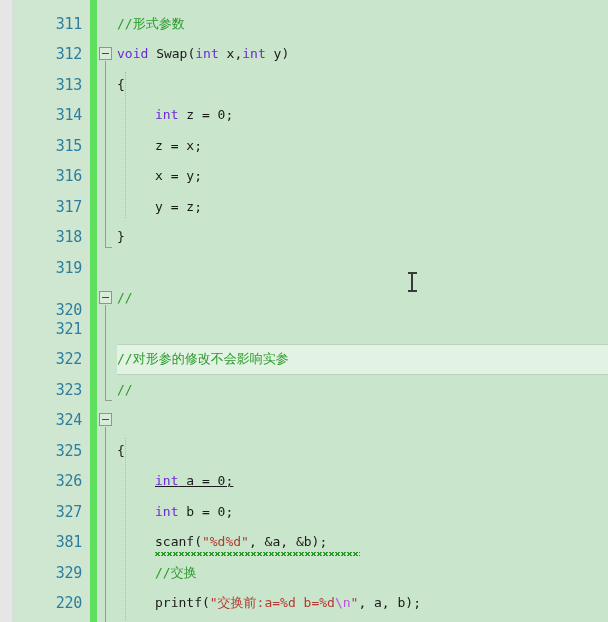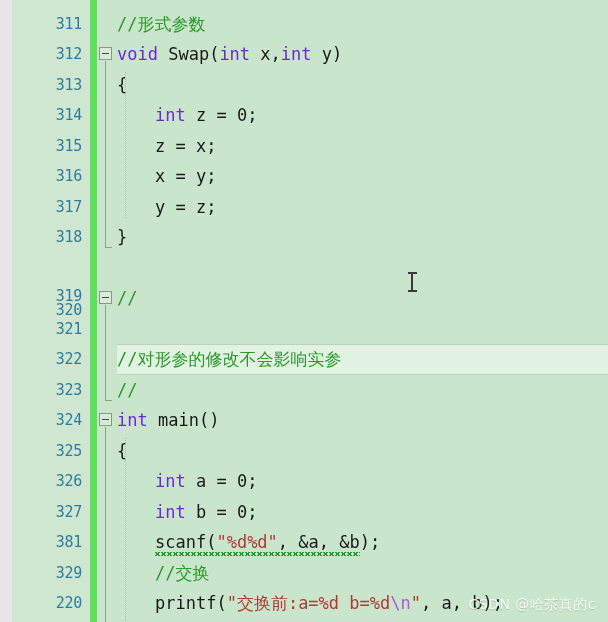--- a/index.html
+++ b/index.html
@@ -89,21 +89,21 @@
   .row.current {
     background:#e2f2e3;
     border-top:1px solid #b9d4ba;
     border-bottom:1px solid #b9d4ba;
   }
   .ln {
     position:absolute;
     left:0;
     white-space:pre;
     font-family:"DejaVu Sans Mono", monospace;
-    font-size:17px;
+    font-size:13px;
     line-height:20px;
     color:#1a1a1a;
     letter-spacing:0px;
   }
   
   .indent-guide {
     position:absolute;
     width:1px;
     border-left:1px dotted #a9bfaa;
   }
@@ -162,21 +162,21 @@
   <div class="gutter" id="gutter">
       <div class="lnum" style="top: -17px;">310</div>
       <div class="lnum" style="top: 13.5px;">311</div>
       <div class="lnum" style="top: 44px;">312</div>
       <div class="lnum" style="top: 74.5px;">313</div>
       <div class="lnum" style="top: 105px;">314</div>
       <div class="lnum" style="top: 135.5px;">315</div>
       <div class="lnum" style="top: 166px;">316</div>
       <div class="lnum" style="top: 196.5px;">317</div>
       <div class="lnum" style="top: 227px;">318</div>
-      <div class="lnum" style="top: 257.5px; margin-top: 28px;">319</div>
+      <div class="lnum" style="top: 257.5px;">319</div>
       <div class="lnum" style="top: 300px;">320</div>
       <div class="lnum" style="top: 318.5px;">321</div>
       <div class="lnum" style="top: 349px;">322</div>
       <div class="lnum" style="top: 379.5px;">323</div>
       <div class="lnum" style="top: 410px;">324</div>
       <div class="lnum" style="top: 440.5px;">325</div>
       <div class="lnum" style="top: 471px;">326</div>
       <div class="lnum" style="top: 501.5px;">327</div>
       <div class="lnum" style="top: 532px;">381</div>
       <div class="lnum" style="top: 562.5px;">329</div>
@@ -213,39 +213,37 @@
       <div class="ln" style="top: 227px; left: 0px;"><span class="plain">}</span></div>
       <div class="row" style="top: 252.5px;"></div>
       <div class="row" style="top: 283px;"></div>
       <div class="ln" style="top: 288px; left: 0px;"><span class="cmt">//</span></div>
       <div class="row" style="top: 313.5px;"></div>
       <div class="row current" style="top: 344px;"></div>
       <div class="ln" style="top: 349px; left: 0px;"><span class="cmt">//对形参的修改不会影响实参</span></div>
       <div class="row" style="top: 374.5px;"></div>
       <div class="ln" style="top: 379.5px; left: 0px;"><span class="cmt">//</span></div>
       <div class="row" style="top: 405px;"></div>
-      <div class="ln" style="top: 410px; left: 0px;"><span class="kw">int</span><span class="plain"> main()</span></div>
       <div class="row" style="top: 435.5px;"></div>
       <div class="ln" style="top: 440.5px; left: 0px;"><span class="plain">{</span></div>
       <div class="row" style="top: 466px;"></div>
-      <div class="ln" style="top: 471px; left: 38px;"><span class="kw">int</span><span class="plain"> a = 0;</span></div>
+      <div class="ln" style="top: 471px; left: 38px; text-decoration: underline;"><span class="kw">int</span><span class="plain"> a = 0;</span></div>
       <div class="row" style="top: 496.5px;"></div>
       <div class="ln" style="top: 501.5px; left: 38px;"><span class="kw">int</span><span class="plain"> b = 0;</span></div>
       <div class="row" style="top: 527px;"></div>
       <div class="ln" style="top: 532px; left: 38px;"><span class="plain">scanf(</span><span class="str">"%d%d"</span><span class="plain">, &amp;a, &amp;b);</span></div>
       <div class="squig" style="top: 552px; left: 38px; width: 205px;"></div>
       <div class="row" style="top: 557.5px;"></div>
       <div class="ln" style="top: 562.5px; left: 38px;"><span class="cmt">//交换</span></div>
       <div class="row" style="top: 588px;"></div>
       <div class="ln" style="top: 593px; left: 38px;"><span class="plain">printf(</span><span class="str">"交换前:a=%d b=%d</span><span class="esc">\n</span><span class="str">"</span><span class="plain">, a, b);</span></div>
       <div class="row" style="top: 618.5px;"></div>
       <div class="indent-guide" style="left: 8px; top: 71.5px; height: 146px;"></div>
       <div class="indent-guide" style="left: 8px; top: 437.5px; height: 329px;"></div>
     </div>
 
   <div class="ibeam" style="left:408px; top:271px;">
     <div class="cap-t"></div>
       <div class="stem"></div>
       <div class="cap-b"></div>
   </div>
 
-  <div class="watermark">CSDN @哈茶真的c</div>
 </div>
 
 </body></html>

